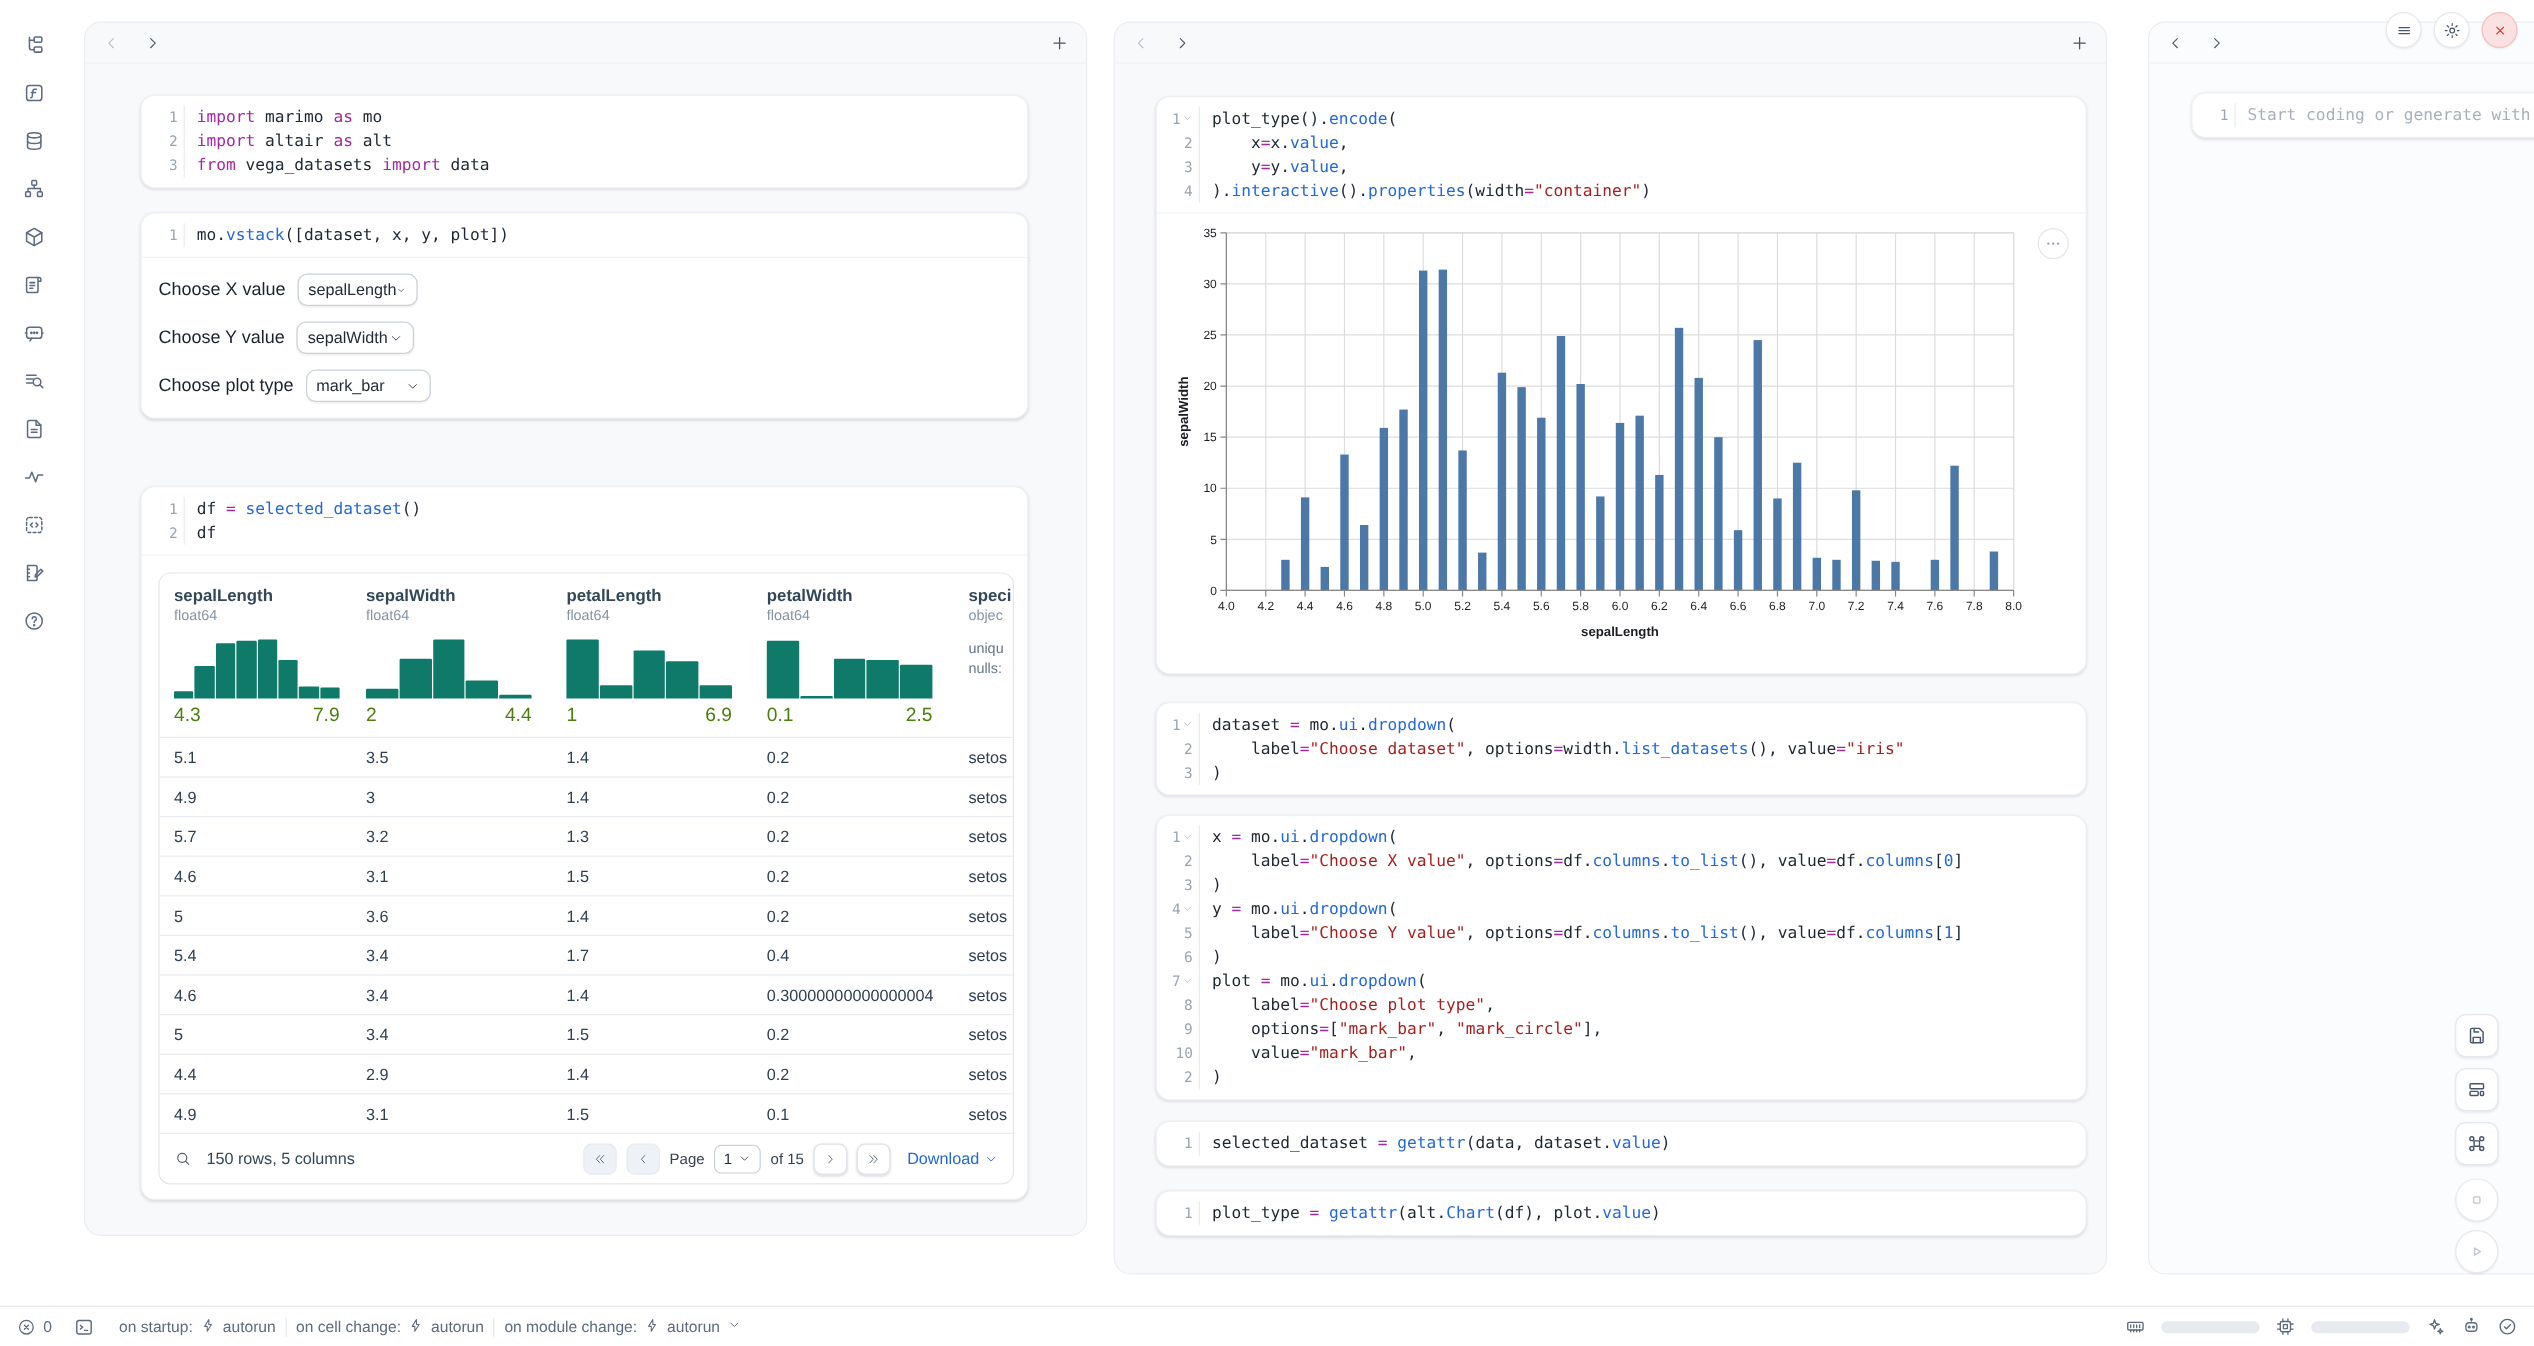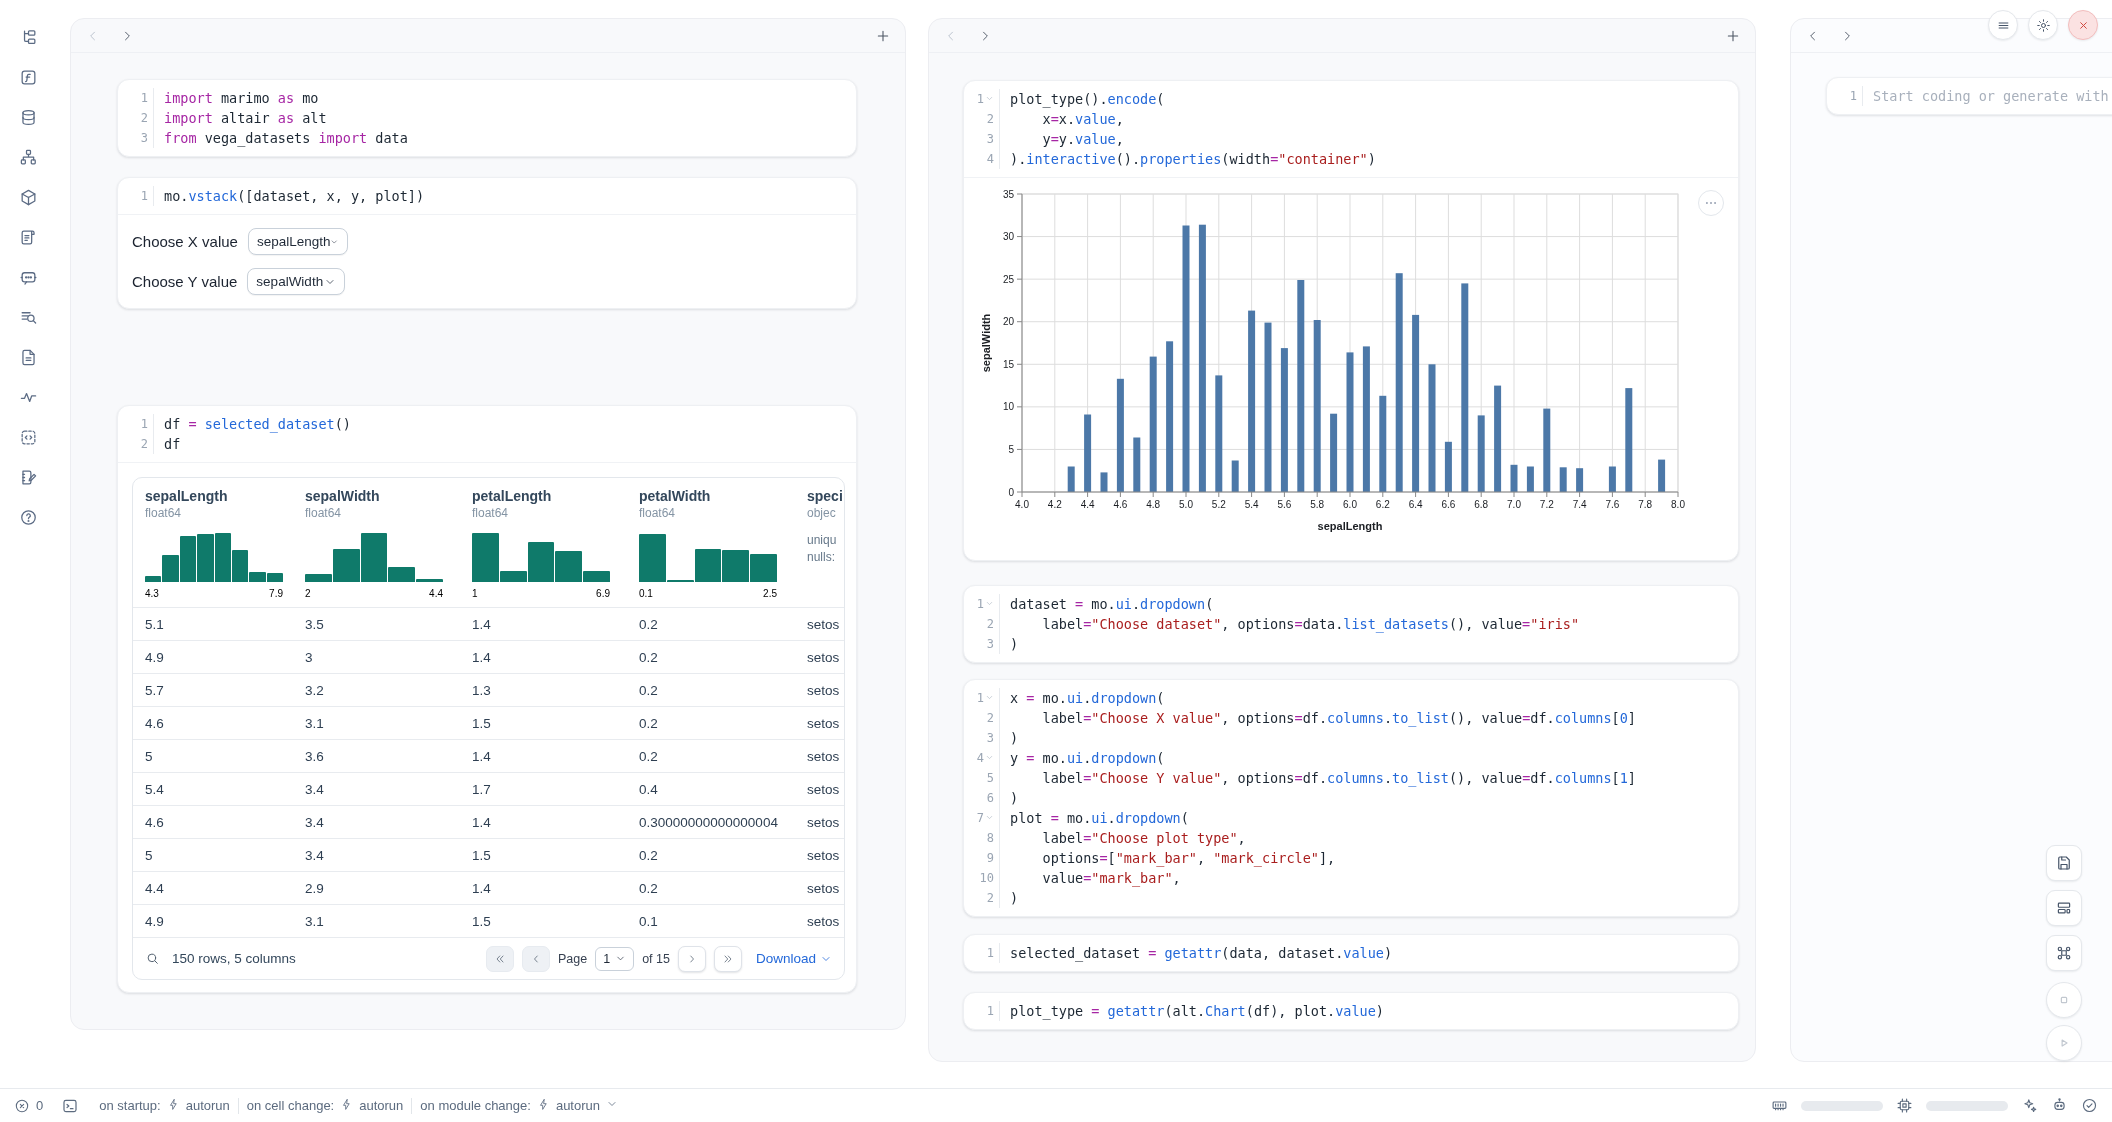--- a/index.html
+++ b/index.html
@@ -56,22 +56,22 @@
 
   
   .tbl { margin:14px 12px 12px 14px; border:1px solid #e3e7ec; border-radius:10px;
     overflow:hidden; background:#fff; width:713px; }
   .tbl-head { display:flex; padding:10px 0 8px; }
   .th { overflow:hidden; padding-left:12px; flex-shrink:0; }
   .th-name { font-weight:700; font-size:14px; color:#33475b; white-space:nowrap; }
   .th-type { font-size:12px; color:#8494a4; margin-top:2px; white-space:nowrap; }
   .hist { display:flex; align-items:flex-end; gap:1px; height:52px; margin-top:10px; width:138px; }
   .hist-bar { flex:1; border-radius:1px 1px 0 0; }
-  .hist-range { display:flex; justify-content:space-between; width:138px; font-size:10px;
-    color:#000000; margin-top:6px; }
+  .hist-range { display:flex; justify-content:space-between; width:138px; font-size:16px;
+    color:#4d7c0f; margin-top:6px; }
   .th-extra { font-size:12px; color:#66788a; line-height:17px; white-space:nowrap; }
   .tr { display:flex; border-top:1px solid #e8ebef; height:33px; align-items:center; }
   .td { padding-left:12px; font-size:13.5px; color:#2e3f52; overflow:hidden;
     white-space:nowrap; flex-shrink:0; }
   .cw0 { width:160px; } .cw1 { width:167px; } .cw2 { width:167px; } .cw3 { width:168px; }
   .cw4 { flex:1 1 auto; }
   .tbl-foot { display:flex; align-items:center; border-top:1px solid #e8ebef; height:42px;
     padding:0 12px; gap:8px; }
   .tf-summary { font-size:13.5px; color:#33475b; margin-left:4px; }
   .tf-spacer { flex:1; }
@@ -280,20 +280,29 @@
               <span class="dd-value">sepalLength</span>
               <svg viewBox="0 0 24 24" class="ic" style="width: 12px; height: 12px;">
                 <path d="m6 9 6 6 6-6"></path>
               </svg>
             </div>
           </div>
           <div class="dd-row">
             <span class="dd-label">Choose Y value</span>
             <div class="dd-select" style="width: 98px;">
               <span class="dd-value">sepalWidth</span>
+              <svg viewBox="0 0 24 24" class="ic" style="width: 12px; height: 12px;">
+                <path d="m6 9 6 6 6-6"></path>
+              </svg>
+            </div>
+          </div>
+          <div class="dd-row">
+            <span class="dd-label">Choose plot type</span>
+            <div class="dd-select" style="width: 104px;">
+              <span class="dd-value">mark_bar</span>
               <svg viewBox="0 0 24 24" class="ic" style="width: 12px; height: 12px;">
                 <path d="m6 9 6 6 6-6"></path>
               </svg>
             </div>
           </div>
         </div>
     </div>
     <div class="cell" style="left:46px; top:386px; width:740px;">
       <div class="code">
           <div class="code-line">
@@ -699,21 +708,21 @@
               <span class="fold"><svg viewBox="0 0 24 24" class="ic" style="width: 9px; height: 9px;">
                   <path d="m6 9 6 6 6-6"></path>
                 </svg></span>
             </span>
             <span class="code-text"><span class="tok-pl">dataset </span><span class="tok-op">=</span><span class="tok-pl"> mo.</span><span class="tok-fn">ui</span><span class="tok-pl">.</span><span class="tok-fn">dropdown</span><span class="tok-pl">(</span></span>
           </div>
           <div class="code-line">
             <span class="gutter">
               <span>2</span>
             </span>
-            <span class="code-text"><span class="tok-pl">    label</span><span class="tok-op">=</span><span class="tok-str">"Choose dataset"</span><span class="tok-pl">, options</span><span class="tok-op">=</span><span class="tok-pl">data.</span><span class="tok-fn">list_datasets</span><span class="tok-pl">(), value</span><span class="tok-op">=</span><span class="tok-str">"iris"</span></span>
+            <span class="code-text"><span class="tok-pl">    label</span><span class="tok-op">=</span><span class="tok-str">"Choose dataset"</span><span class="tok-pl">, options</span><span class="tok-op">=</span><span class="tok-pl">width.</span><span class="tok-fn">list_datasets</span><span class="tok-pl">(), value</span><span class="tok-op">=</span><span class="tok-str">"iris"</span></span>
           </div>
           <div class="code-line">
             <span class="gutter">
               <span>3</span>
             </span>
             <span class="code-text"><span class="tok-pl">)</span></span>
           </div>
         </div>
     </div>
     <div class="cell" style="left:34px; top:660px; width:776px;">

